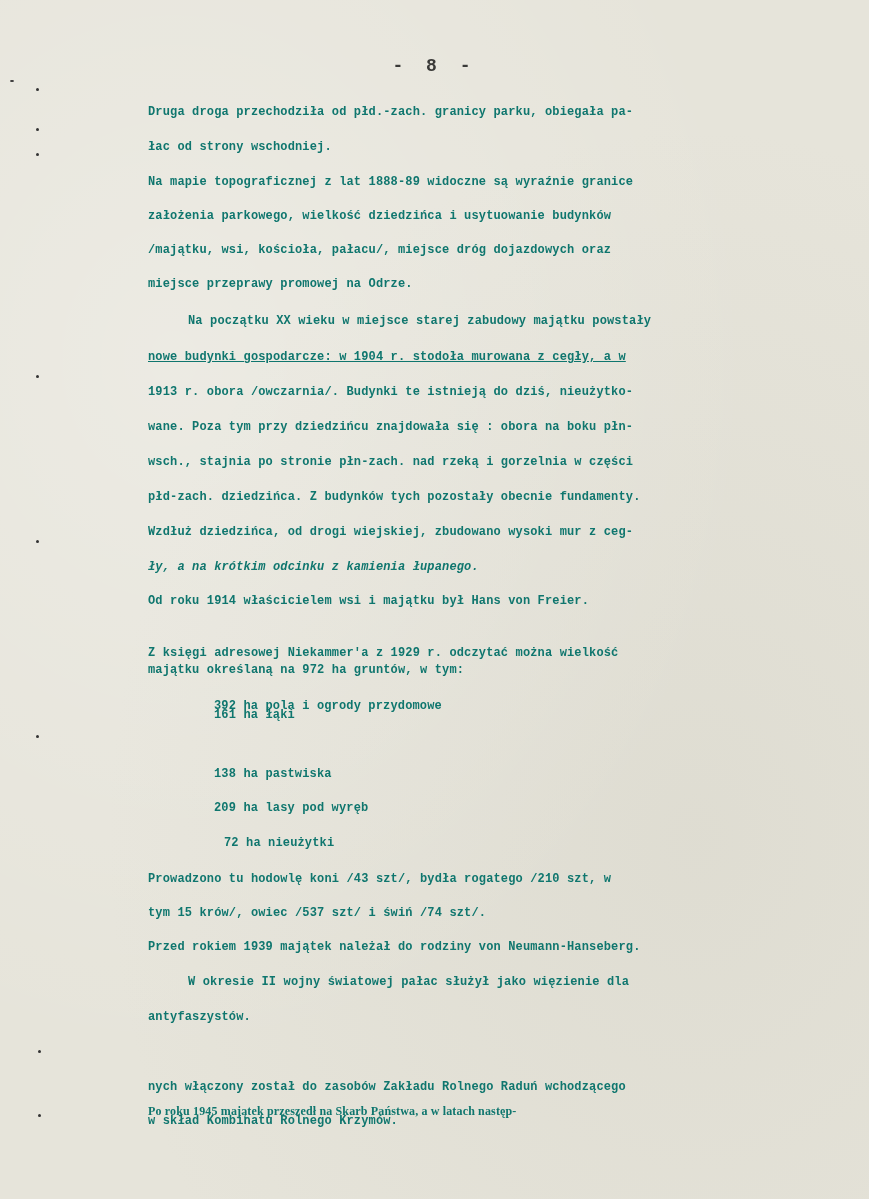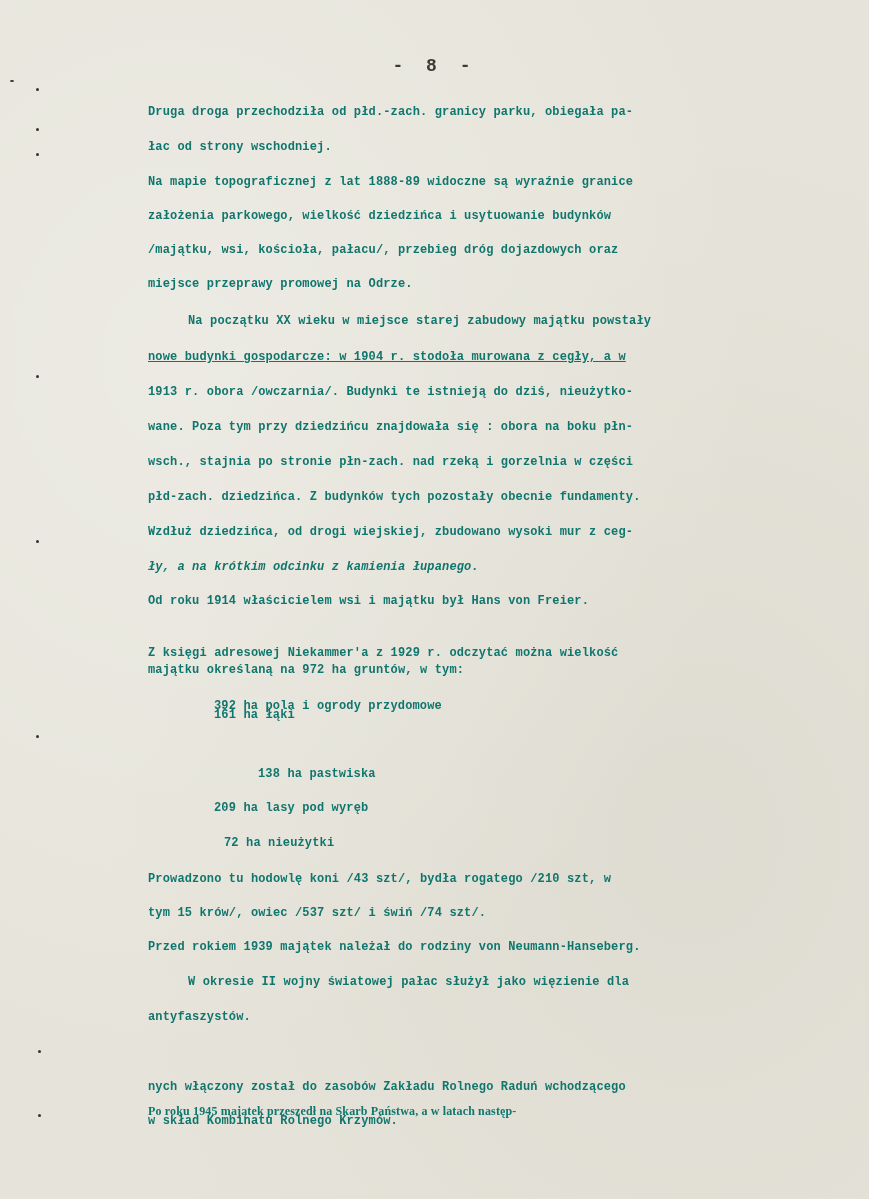--- a/index.html
+++ b/index.html
@@ -41,36 +41,36 @@
   <div class="margin-dot" style="left:36px;top:540px;"></div>
   <div class="margin-dot" style="left:36px;top:735px;"></div>
   <div class="margin-dot" style="left:38px;top:1050px;"></div>
   <div class="margin-dot" style="left:38px;top:1114px;"></div>
 
   <div id="text-lines">
       <div class="line" style="top: 105px;">Druga droga przechodziła od płd.-zach. granicy parku, obiegała pa-</div>
       <div class="line" style="top: 140px;">łac od strony wschodniej.</div>
       <div class="line" style="top: 175px;">Na mapie topograficznej z lat 1888-89 widoczne są wyraźnie granice</div>
       <div class="line" style="top: 209px;">założenia parkowego, wielkość dziedzińca i usytuowanie budynków</div>
-      <div class="line" style="top: 243px;">/majątku, wsi, kościoła, pałacu/, przebieg dróg dojazdowych oraz</div>
+      <div class="line" style="top: 243px;">/majątku, wsi, kościoła, pałacu/, miejsce dróg dojazdowych oraz</div>
       <div class="line" style="top: 277px;">miejsce przeprawy promowej na Odrze.</div>
       <div class="line indent" style="top: 314px;">Na początku XX wieku w miejsce starej zabudowy majątku powstały</div>
       <div class="line" style="top: 350px; text-decoration: underline;">nowe budynki gospodarcze: w 1904 r. stodoła murowana z cegły, a w</div>
       <div class="line" style="top: 385px;">1913 r. obora /owczarnia/. Budynki te istnieją do dziś, nieużytko-</div>
       <div class="line" style="top: 420px;">wane. Poza tym przy dziedzińcu znajdowała się : obora na boku płn-</div>
       <div class="line" style="top: 455px;">wsch., stajnia po stronie płn-zach. nad rzeką i gorzelnia w części</div>
       <div class="line" style="top: 490px;">płd-zach. dziedzińca. Z budynków tych pozostały obecnie fundamenty.</div>
       <div class="line" style="top: 525px;">Wzdłuż dziedzińca, od drogi wiejskiej, zbudowano wysoki mur z ceg-</div>
       <div class="line" style="top: 560px; font-style: italic;">ły, a na krótkim odcinku z kamienia łupanego.</div>
       <div class="line" style="top: 594px;">Od roku 1914 właścicielem wsi i majątku był Hans von Freier.</div>
       <div class="line" style="top: 646px;">Z księgi adresowej Niekammer'a z 1929 r. odczytać można wielkość</div>
       <div class="line" style="top: 663px;">majątku określaną na 972 ha gruntów, w tym:</div>
       <div class="line list-item" style="top: 699px;">392 ha pola i ogrody przydomowe</div>
       <div class="line list-item" style="top: 708px; text-align: center;">161 ha łąki</div>
-      <div class="line list-item" style="top: 767px; margin-left: 44px;">138 ha pastwiska</div>
+      <div class="line list-item" style="top: 767px;">138 ha pastwiska</div>
       <div class="line list-item" style="top: 801px;">209 ha lasy pod wyręb</div>
       <div class="line list-item pad" style="top: 836px;">72 ha nieużytki</div>
       <div class="line" style="top: 872px;">Prowadzono tu hodowlę koni /43 szt/, bydła rogatego /210 szt, w</div>
       <div class="line" style="top: 906px;">tym 15 krów/, owiec /537 szt/ i świń /74 szt/.</div>
       <div class="line" style="top: 940px;">Przed rokiem 1939 majątek należał do rodziny von Neumann-Hanseberg.</div>
       <div class="line indent" style="top: 975px;">W okresie II wojny światowej pałac służył jako więzienie dla</div>
       <div class="line" style="top: 1010px;">antyfaszystów.</div>
       <div class="line" style="top: 1104px; font-family: Liberation Serif, serif;">Po roku 1945 majątek przeszedł na Skarb Państwa, a w latach następ-</div>
       <div class="line" style="top: 1080px;">nych włączony został do zasobów Zakładu Rolnego Raduń wchodzącego</div>
       <div class="line" style="top: 1114px;">w skład Kombinatu Rolnego Krzymów.</div>

